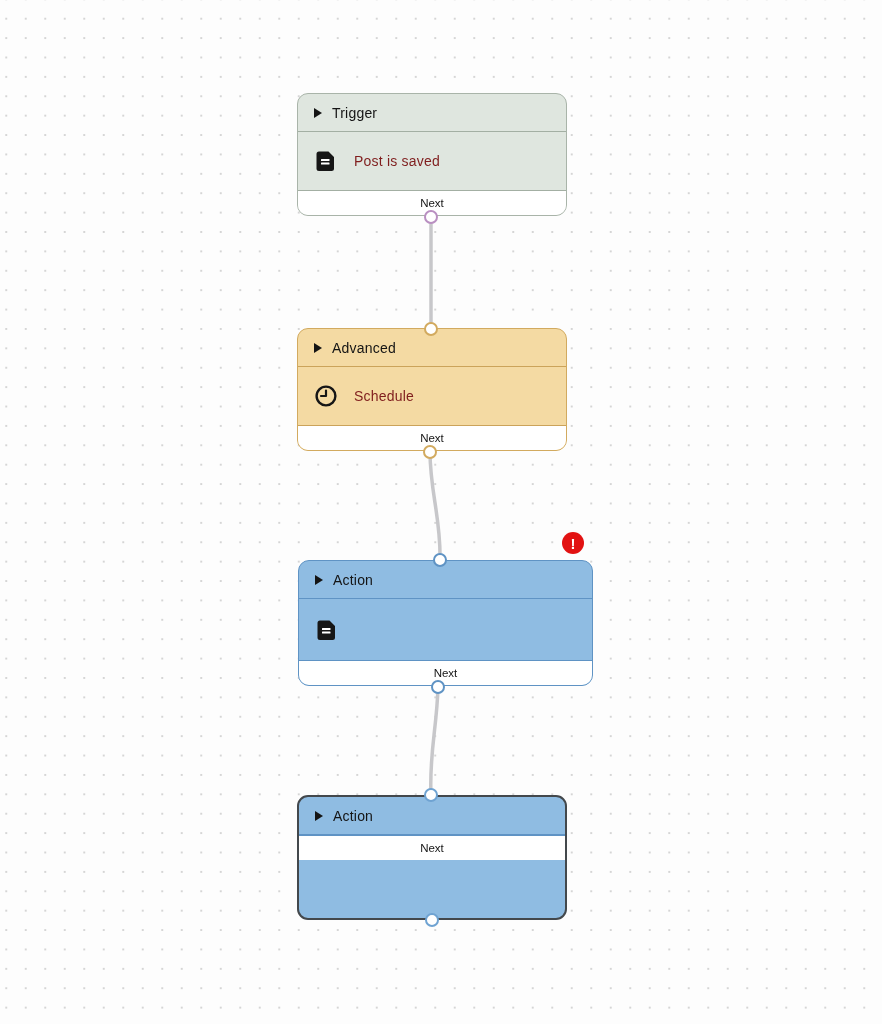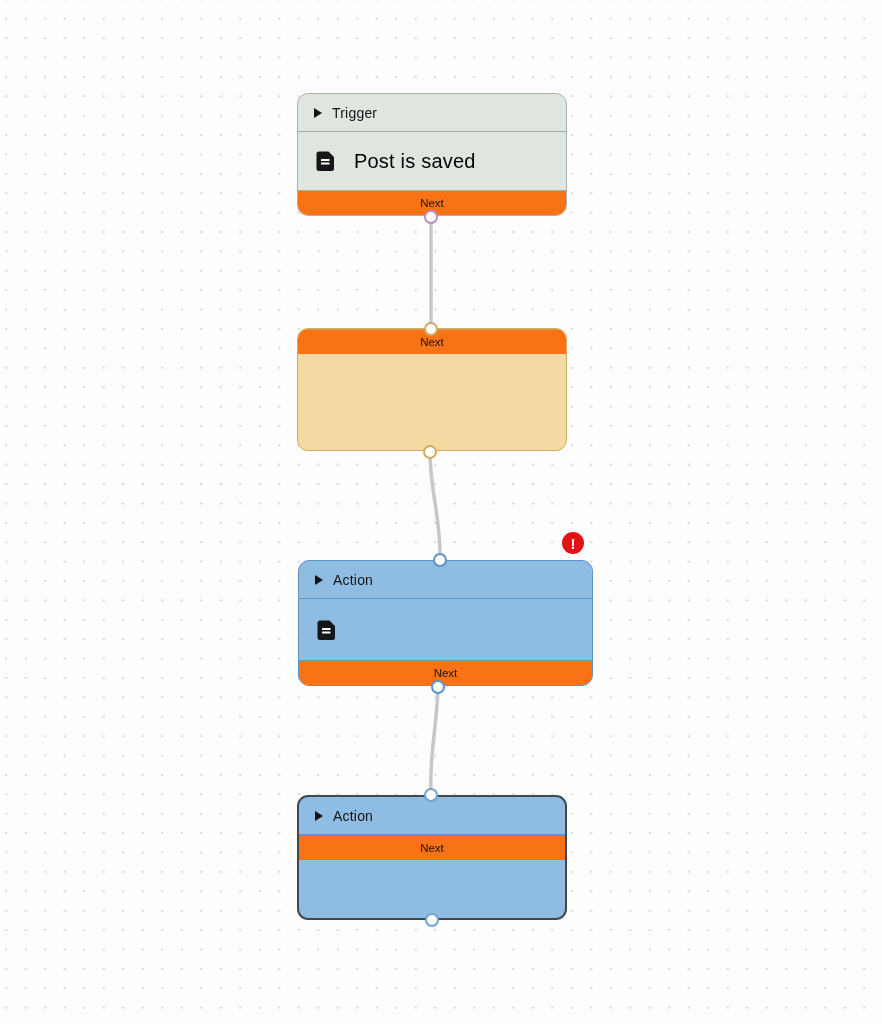--- a/index.html
+++ b/index.html
@@ -41,24 +41,24 @@
     border-left:8.5px solid #141414;
     flex:0 0 auto;
   }
   .node-category{font-size:14px;color:#141414;letter-spacing:.2px;}
   .node-body{
     flex:1 1 auto;
     display:flex;align-items:center;
     padding:0 16px;gap:16px;
   }
   .node-icon{flex:0 0 auto;display:flex;align-items:center;}
-  .node-title{font-size:20px;color:#000000;letter-spacing:.2px;white-space:nowrap;}
+  .node-title{font-size:14px;color:#7f1d1d;letter-spacing:.2px;white-space:nowrap;}
   .node-footer{
     flex:0 0 24px;height:24px;
-    background:#f97316;
+    background:#ffffff;
     border-top:1px solid var(--divider);
     display:flex;align-items:center;justify-content:center;
   }
   .footer-label{font-size:11.5px;color:#141414;}
 
   .port{
     position:absolute;z-index:3;
     width:10px;height:10px;border-radius:50%;
     background:#ffffff;border:2.5px solid #999;
     box-sizing:content-box;cursor:crosshair;
@@ -97,20 +97,33 @@
         </svg>
       </span>
       <span class="node-title">Post is saved</span>
     </div>
     <div class="node-footer">
       <span class="footer-label">Next</span>
     </div>
   </div>
 
   <div class="node" style="left: 297px; top: 328px; width: 270px; height: 123px; --fill: #f4daa3; --border: #d2aa5f; --divider: #cba35a; --port: #d2aa5f;">
+    <div class="node-header">
+      <span class="collapse-arrow"></span>
+      <span class="node-category">Advanced</span>
+    </div>
+    <div class="node-body">
+      <span class="node-icon">
+        <svg width="24" height="24" viewBox="0 0 24 24">
+          <circle cx="12" cy="12" r="9.4" fill="none" stroke="#161616" stroke-width="2.4"></circle>
+          <polyline points="12,6.5 12,12 7,12" fill="none" stroke="#161616" stroke-width="2.2" stroke-linecap="round" stroke-linejoin="round"></polyline>
+        </svg>
+      </span>
+      <span class="node-title">Schedule</span>
+    </div>
     <div class="node-footer">
       <span class="footer-label">Next</span>
     </div>
   </div>
 
   <div class="node" style="left: 298px; top: 560px; width: 295px; height: 126px; --fill: #8fbce2; --border: #5f93c4; --divider: #5f93c4; --port: #5f93c4;">
     <div class="node-header">
       <span class="collapse-arrow"></span>
       <span class="node-category">Action</span>
     </div>

